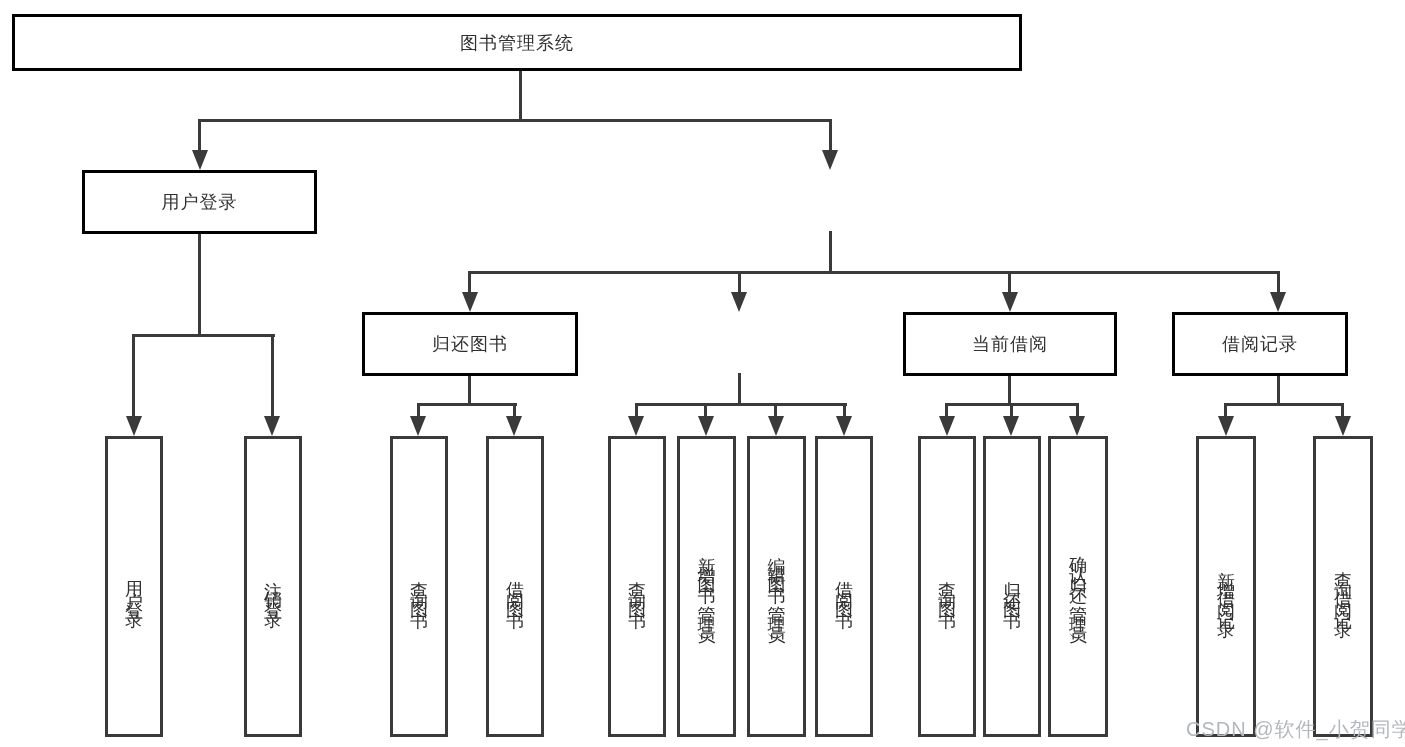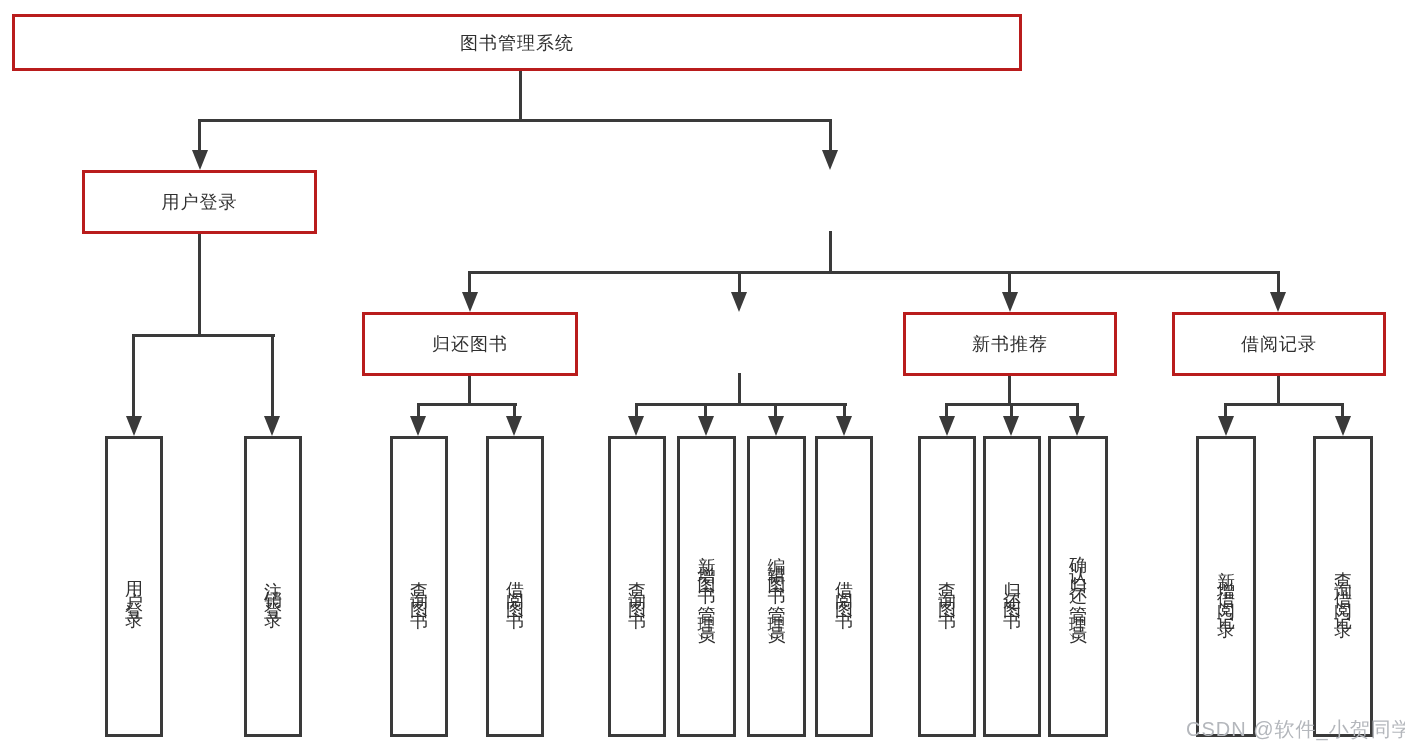--- a/index.html
+++ b/index.html
@@ -15,21 +15,21 @@
   
   .arr{
     position:absolute;width:0;height:0;
     border-left:8px solid transparent;
     border-right:8px solid transparent;
     border-top:20px solid #3a3a3a;
   }
   
   .hbox{
     position:absolute;box-sizing:border-box;
-    border:3px solid #b91c1c;background:#ffffff;
+    border:3px solid #000000;background:#ffffff;
     display:flex;align-items:center;justify-content:center;
     font-size:18px;color:#303030;letter-spacing:1px;
     z-index:2;
   }
   
   .vbox{
     position:absolute;box-sizing:border-box;
     border:3px solid #3a3a3a;background:#ffffff;
     display:flex;align-items:center;justify-content:center;
     font-size:18px;color:#303030;
@@ -114,23 +114,23 @@
   </div>
 
   <div class="hbox" style="left:82px;top:170px;width:235px;height:64px">
     <span>用户登录</span>
   </div>
 
   <div class="hbox" style="left:362px;top:312px;width:216px;height:64px">
     <span>归还图书</span>
   </div>
   <div class="hbox" style="left:903px;top:312px;width:214px;height:64px">
-    <span>新书推荐</span>
+    <span>当前借阅</span>
   </div>
-  <div class="hbox" style="left:1172px;top:312px;width:214px;height:64px">
+  <div class="hbox" style="left:1172px;top:312px;width:176px;height:64px">
     <span>借阅记录</span>
   </div>
 
   <div class="vbox" style="left:105px;top:436px;width:58px;height:301px">
     <span class="lbl">用户登录</span>
   </div>
   <div class="vbox" style="left:244px;top:436px;width:58px;height:301px">
     <span class="lbl">注销登录</span>
   </div>
 

